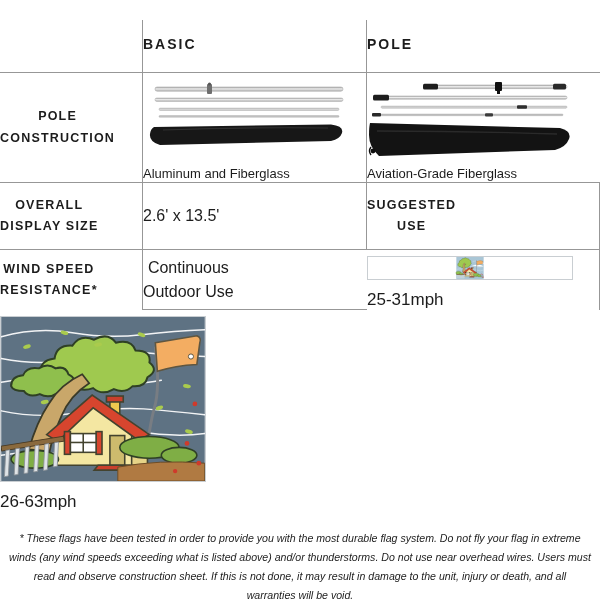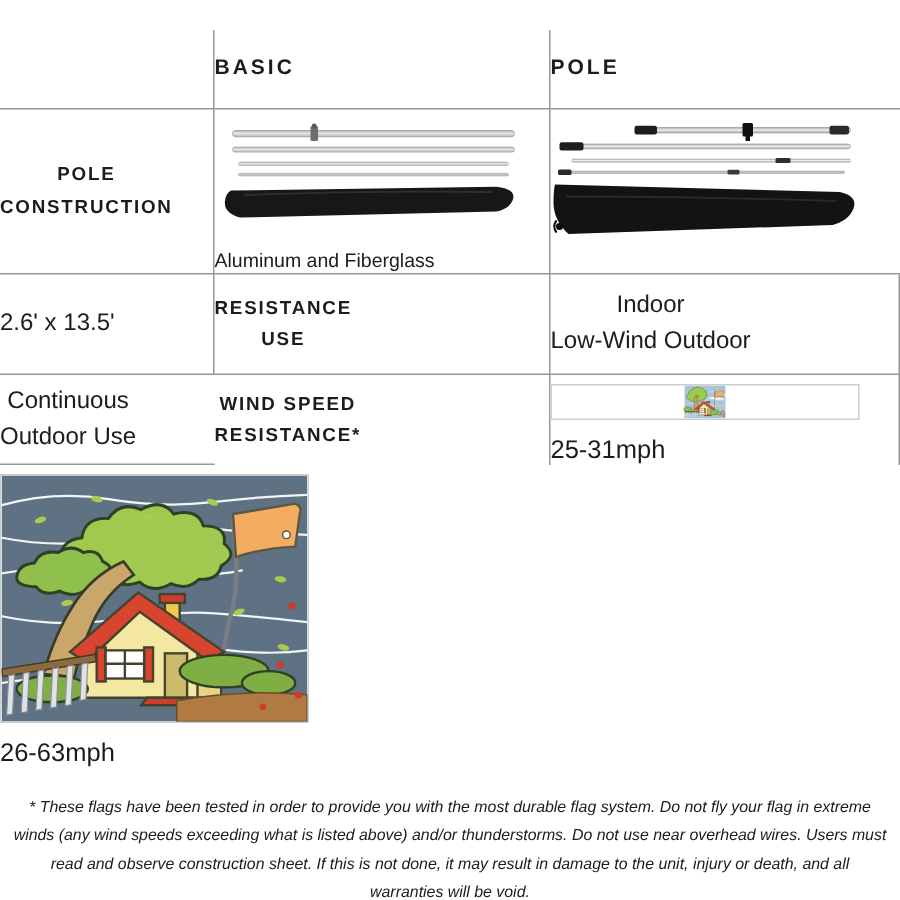--- a/index.html
+++ b/index.html
@@ -120,42 +120,43 @@
         <rect x="14" y="25" width="186" height="2.2" rx="1.1" fill="url(#rodB)" stroke="#ababab" stroke-width="0.4"></rect>
         <rect x="150" y="24.3" width="10" height="3.4" rx="1" fill="#2e2e2e"></rect>
         <rect x="6" y="33" width="190" height="1.7" rx="0.8" fill="#bfbfbf" stroke="#a8a8a8" stroke-width="0.4"></rect>
         <rect x="5" y="32" width="9" height="3.6" rx="1" fill="#2a2a2a"></rect>
         <rect x="118" y="32.2" width="8" height="3.2" rx="1" fill="#3a3a3a"></rect>
         <path d="M3,42 L193,47 Q205,50 202,58 Q199,66 188,69 L12,75 Q2,66 2,54 Q2,46 3,42 Z" fill="#131313"></path>
         <path d="M10,50 Q100,50 190,53" stroke="#353535" stroke-width="1.3" fill="none" opacity="0.7"></path>
         <circle cx="6" cy="70" r="2.4" fill="#0d0d0d"></circle>
         <path d="M4,66 q-3,4 0,8" stroke="#0d0d0d" stroke-width="1.4" fill="none"></path>
       </svg>
-    </div>
-
+      <div class="pole-caption">Aviation-Grade Fiberglass</div>
+    </div>
+
+    <div class="cell vline hline">
+      <div class="row-label">OVERALL
+DISPLAY SIZE</div>
+    </div>
     <div class="cell vline hline">
       <div class="value">2.6' x 13.5'</div>
     </div>
 
     <div class="cell vline hline">
-      <div class="row-label">RESISTANCE
+      <div class="row-label">SUGGESTED
 USE</div>
     </div>
-    <div class="cell vline hline">
-      <div class="value">Indoor
-Low-Wind Outdoor</div>
-    </div>
+    <div class="cell vline">
+      <div class="row-label">WIND SPEED
+RESISTANCE*</div>
+    </div>
+
     <div class="cell hline">
       <div class="value">Continuous
 Outdoor Use</div>
-    </div>
-
-    <div class="cell vline">
-      <div class="row-label">WIND SPEED
-RESISTANCE*</div>
     </div>
     <div class="cell vline wind-cell">
       <svg class="scene" viewBox="0 0 206 166">
         <rect width="206" height="166" fill="#a9c6d6"></rect>
 
         <g stroke="#ffffff" stroke-width="1.6" fill="none" stroke-linecap="round">
           <path d="M60,16 q16,-9 32,-3 q12,5 4,9 q-7,3 -4,-3"></path>
           <path d="M126,33 q30,-10 62,-3"></path>
           <path d="M100,74 q28,-8 52,-1 q24,7 50,-2"></path>
           <path d="M118,102 q24,-8 42,-1 q19,7 42,-1"></path>

